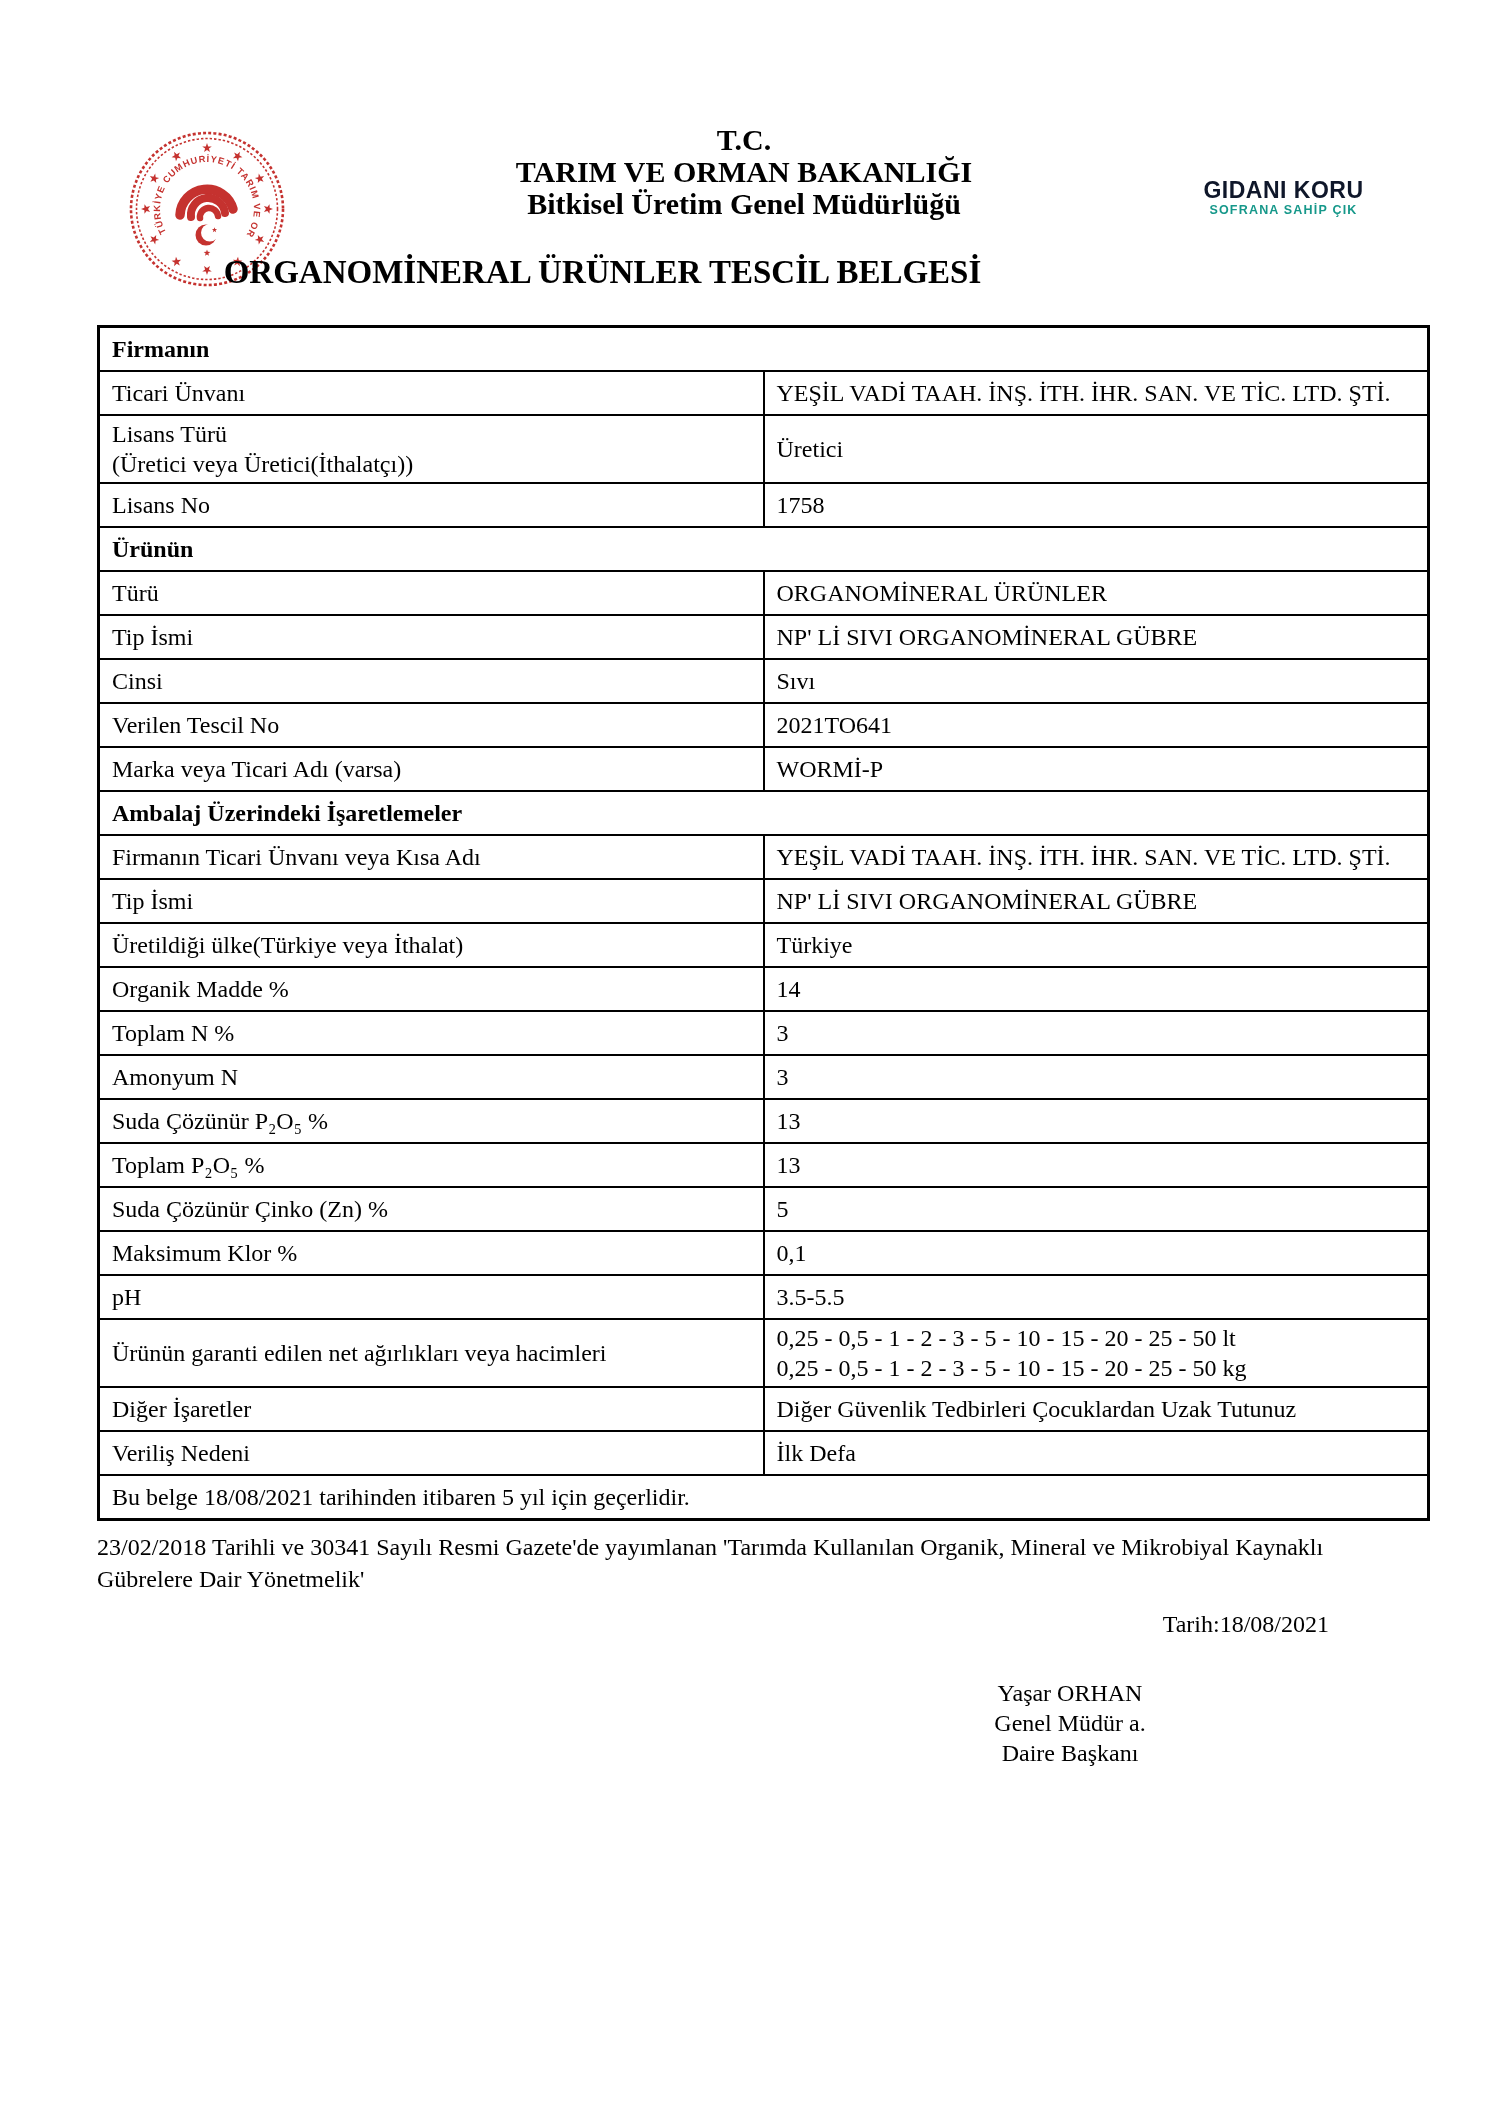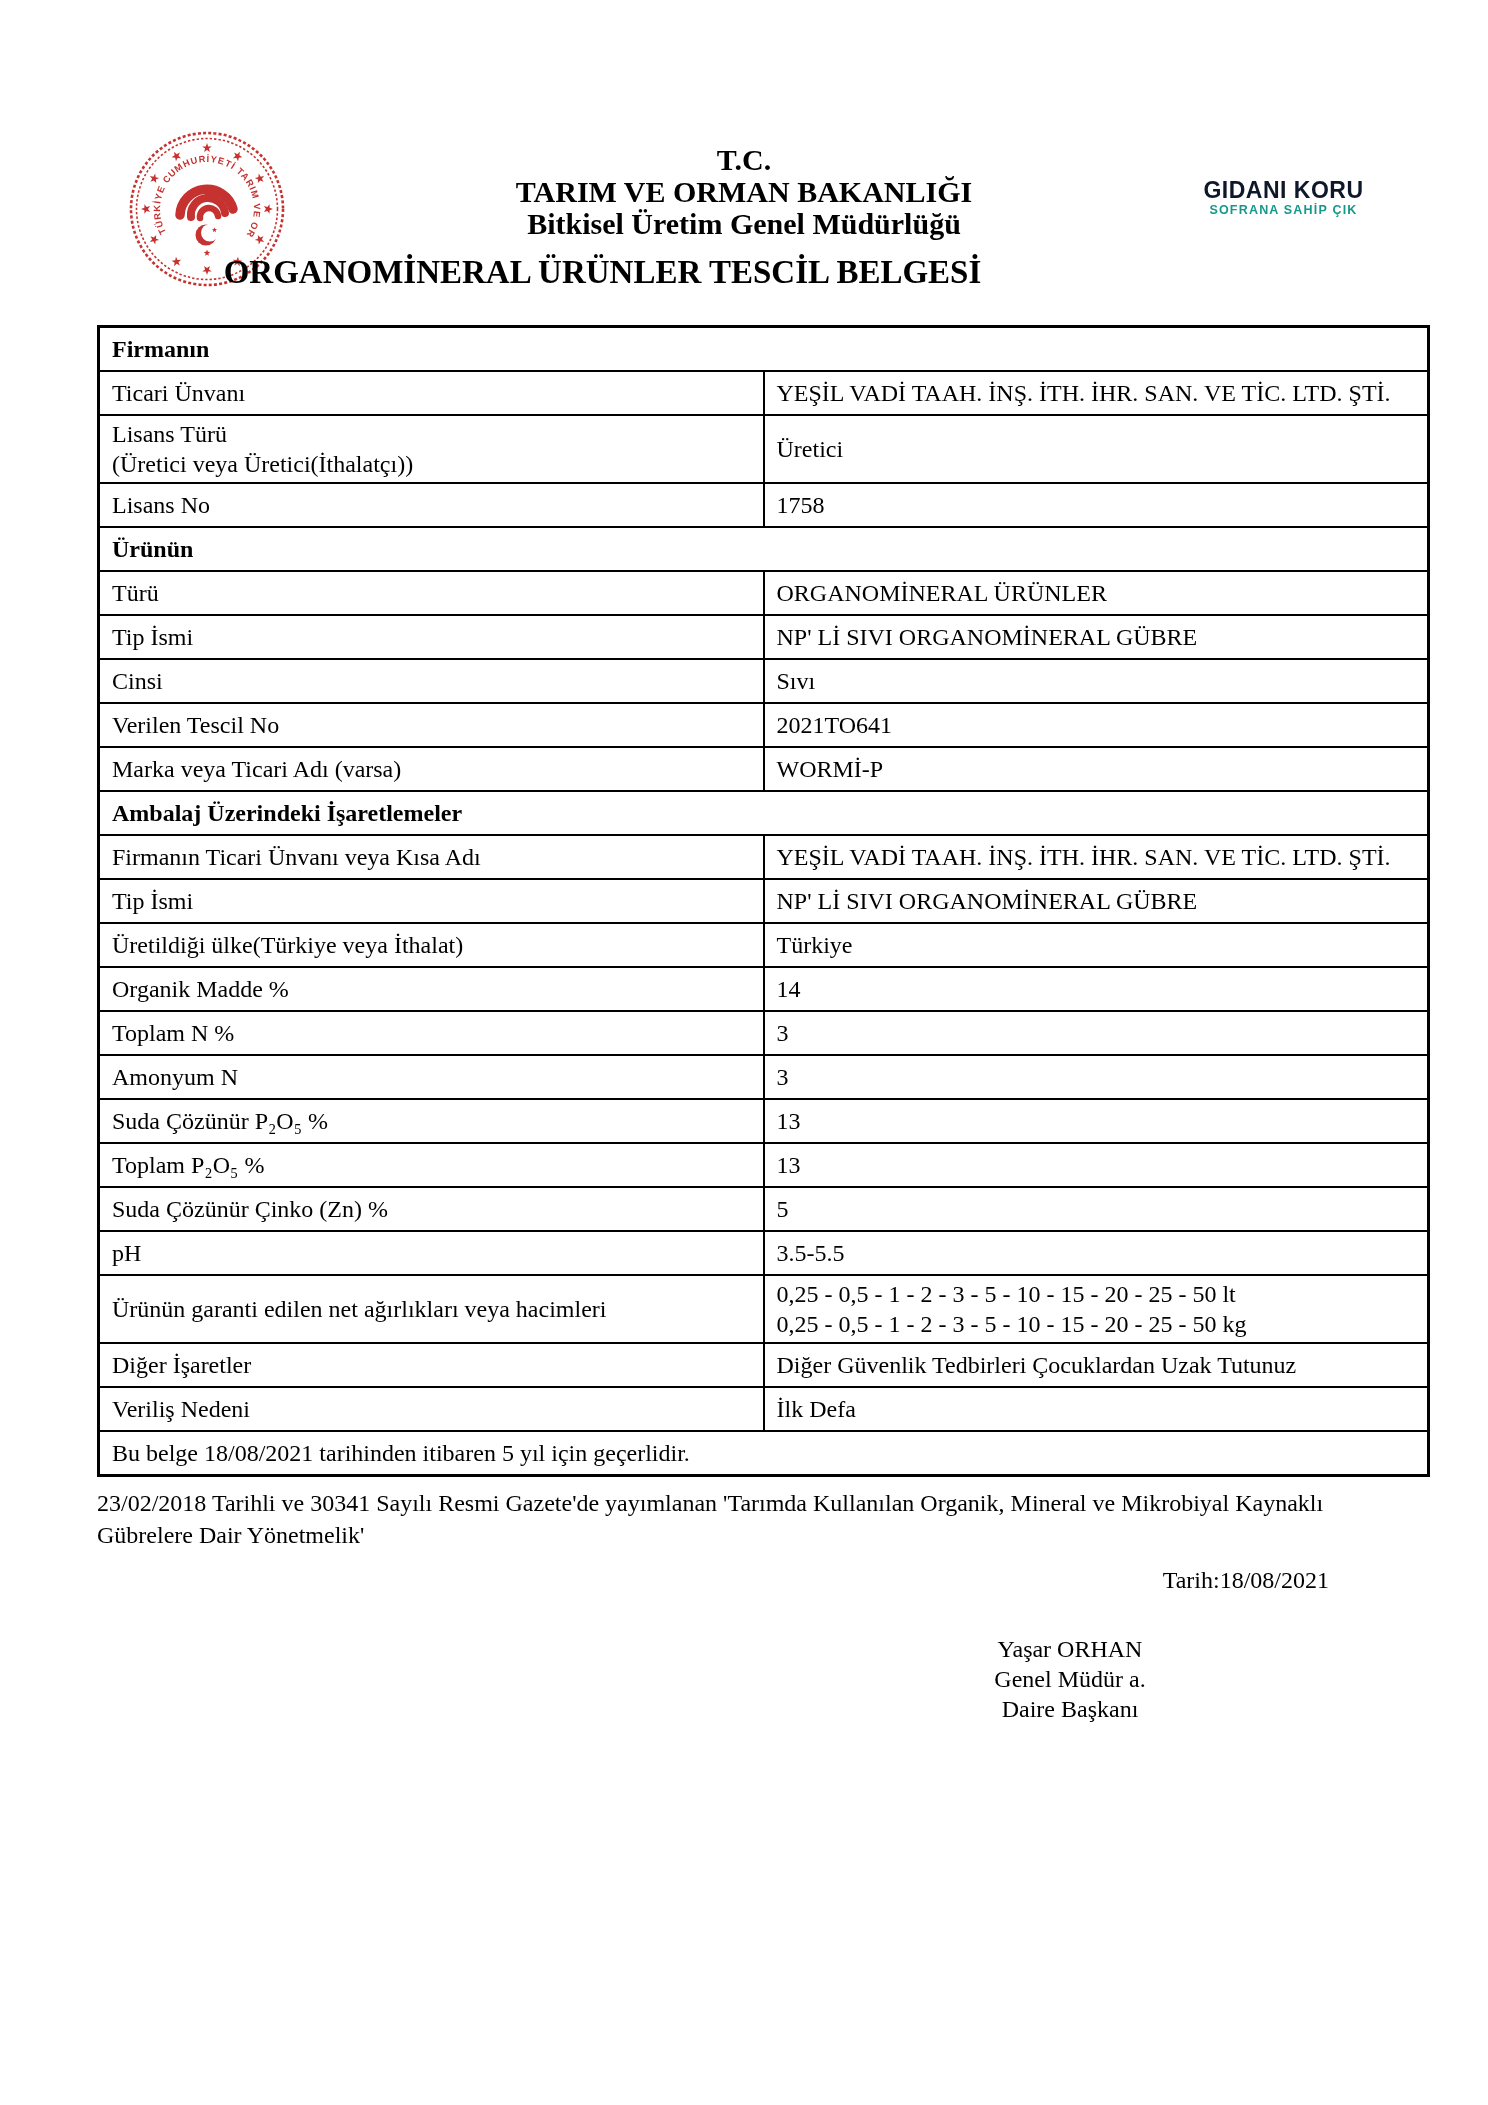--- a/index.html
+++ b/index.html
@@ -9,21 +9,21 @@
     height:2105px;
     background:#ffffff;
     font-family:"Liberation Serif","DejaVu Serif",serif;
     color:#000;
     overflow:hidden;
   }
   
   .header-area{position:relative;width:100%;height:325px;}
   .ministry-seal{position:absolute;left:126px;top:128px;width:162px;height:162px;}
   .header-text{
-    position:absolute;left:0;top:144px;width:1488px;
+    position:absolute;left:0;top:124px;width:1488px;
     text-align:center;font-weight:bold;font-size:30px;line-height:32px;
   }
   .doc-title{
     position:absolute;left:0;top:254px;width:1205px;
     text-align:center;font-weight:bold;font-size:33px;
   }
   .campaign-logo{
     position:absolute;left:1196px;top:178px;width:175px;
     text-align:center;font-family:"Liberation Sans","DejaVu Sans",sans-serif;
   }
@@ -197,20 +197,24 @@
         </tr>
         <tr>
           <td class="c-label">Toplam P₂O₅ %</td>
           <td class="c-value">13</td>
         </tr>
         <tr>
           <td class="c-label">Suda Çözünür Çinko (Zn) %</td>
           <td class="c-value">5</td>
         </tr>
         <tr>
+          <td class="c-label">Maksimum Klor %</td>
+          <td class="c-value">0,1</td>
+        </tr>
+        <tr>
           <td class="c-label">pH</td>
           <td class="c-value">3.5-5.5</td>
         </tr>
         <tr>
           <td class="c-label">Ürünün garanti edilen net ağırlıkları veya hacimleri</td>
           <td class="c-value">0,25 - 0,5 - 1 - 2 - 3 - 5 - 10 - 15 - 20 - 25 - 50 lt<br>0,25 - 0,5 - 1 - 2 - 3 - 5 - 10 - 15 - 20 - 25 - 50 kg</td>
         </tr>
         <tr>
           <td class="c-label">Diğer İşaretler</td>
           <td class="c-value">Diğer Güvenlik Tedbirleri Çocuklardan Uzak Tutunuz</td>

